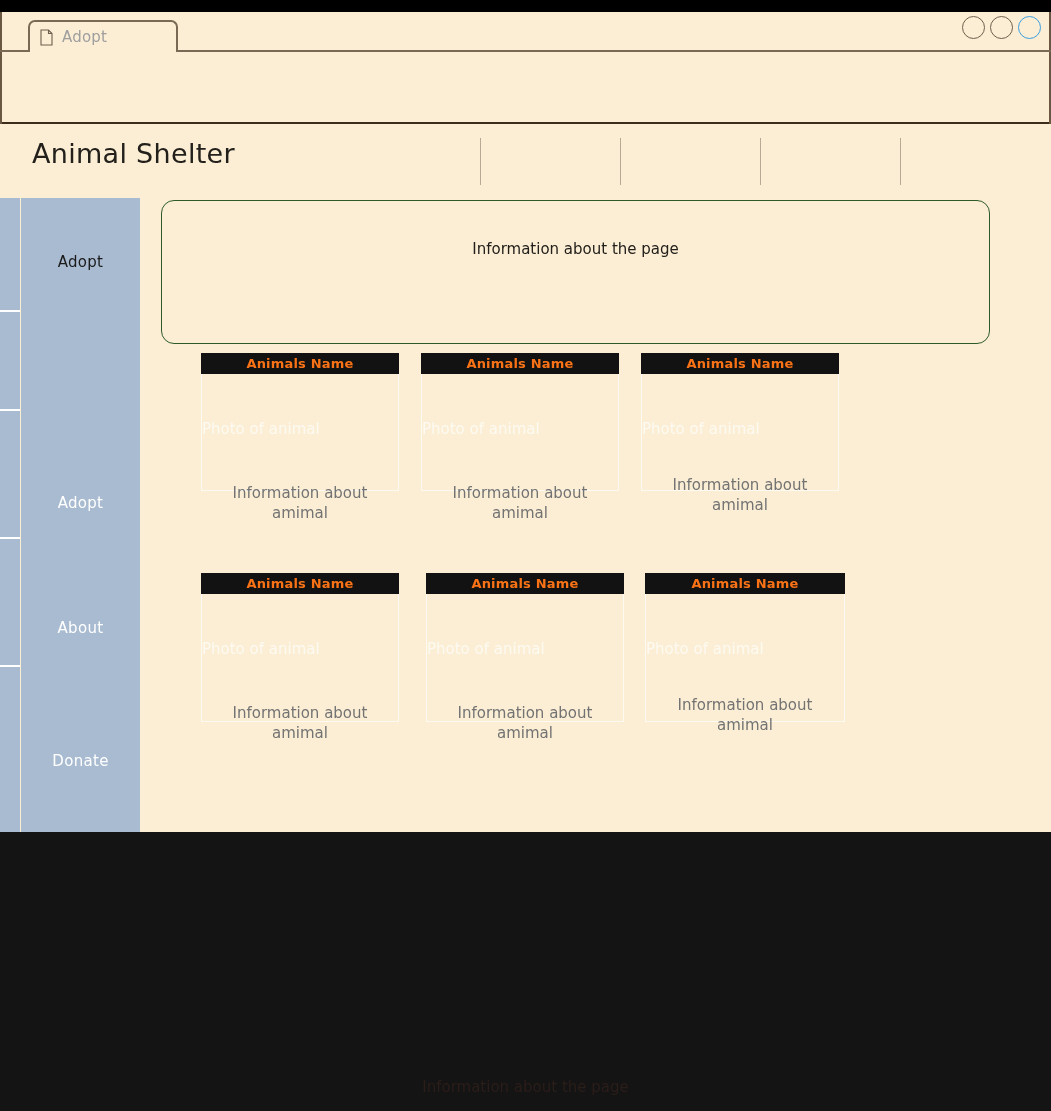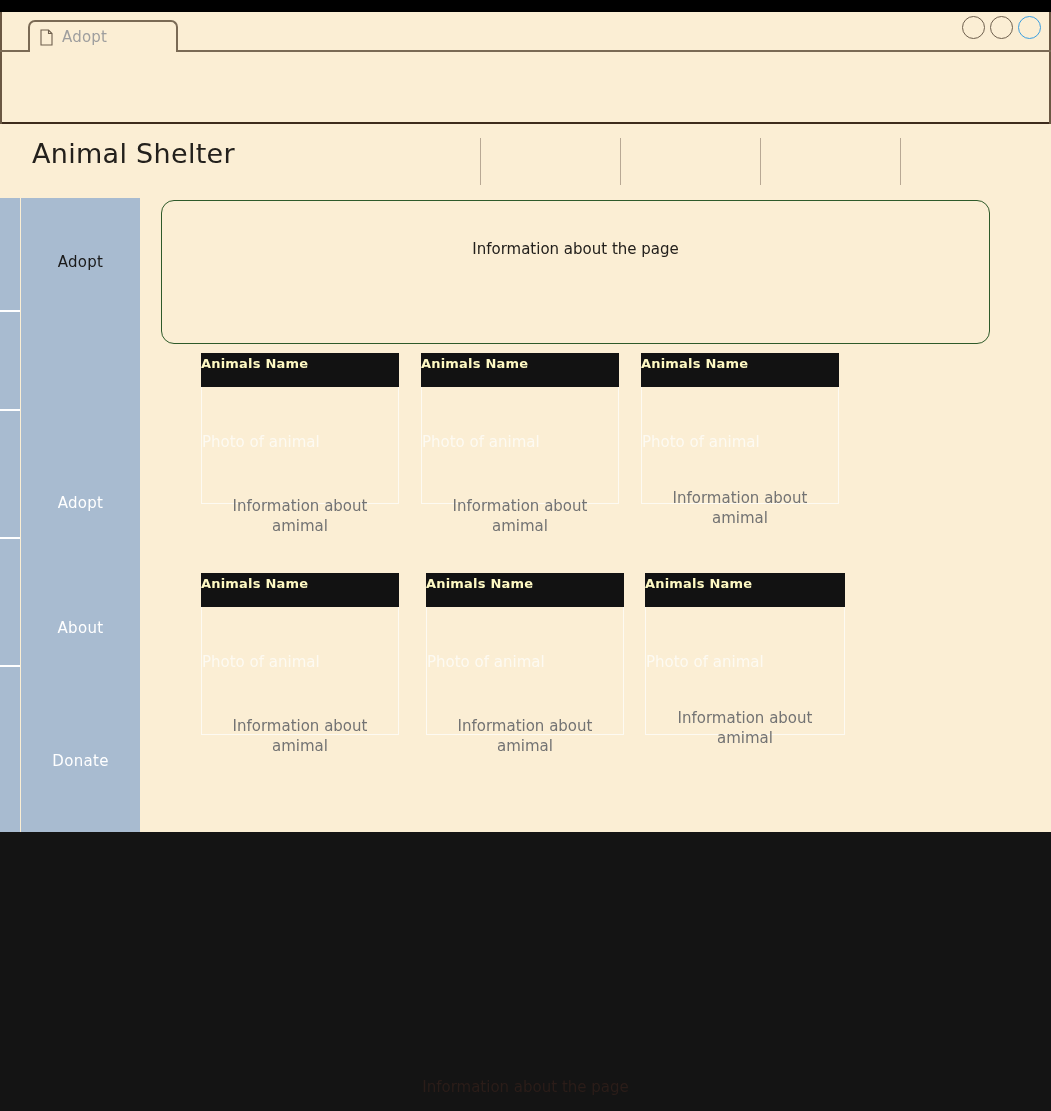--- a/index.html
+++ b/index.html
@@ -220,25 +220,26 @@
     font-size: 15px;
     color: #23201c;
   }
 
   
   .card {
     position: absolute;
   }
   .card-head {
     background: #121212;
-    color: #fef9c3;
+    color: #f97316;
     font-size: 13px;
     font-weight: bold;
+    text-align: center;
     letter-spacing: 0.2px;
-    height: 34px;
+    height: 21px;
     line-height: 21px;
     box-sizing: border-box;
   }
   .card-body {
     border: 1.5px solid #fdfaf2;
     border-top: none;
     box-sizing: border-box;
     position: relative;
     background: #fbeed4;
   }

